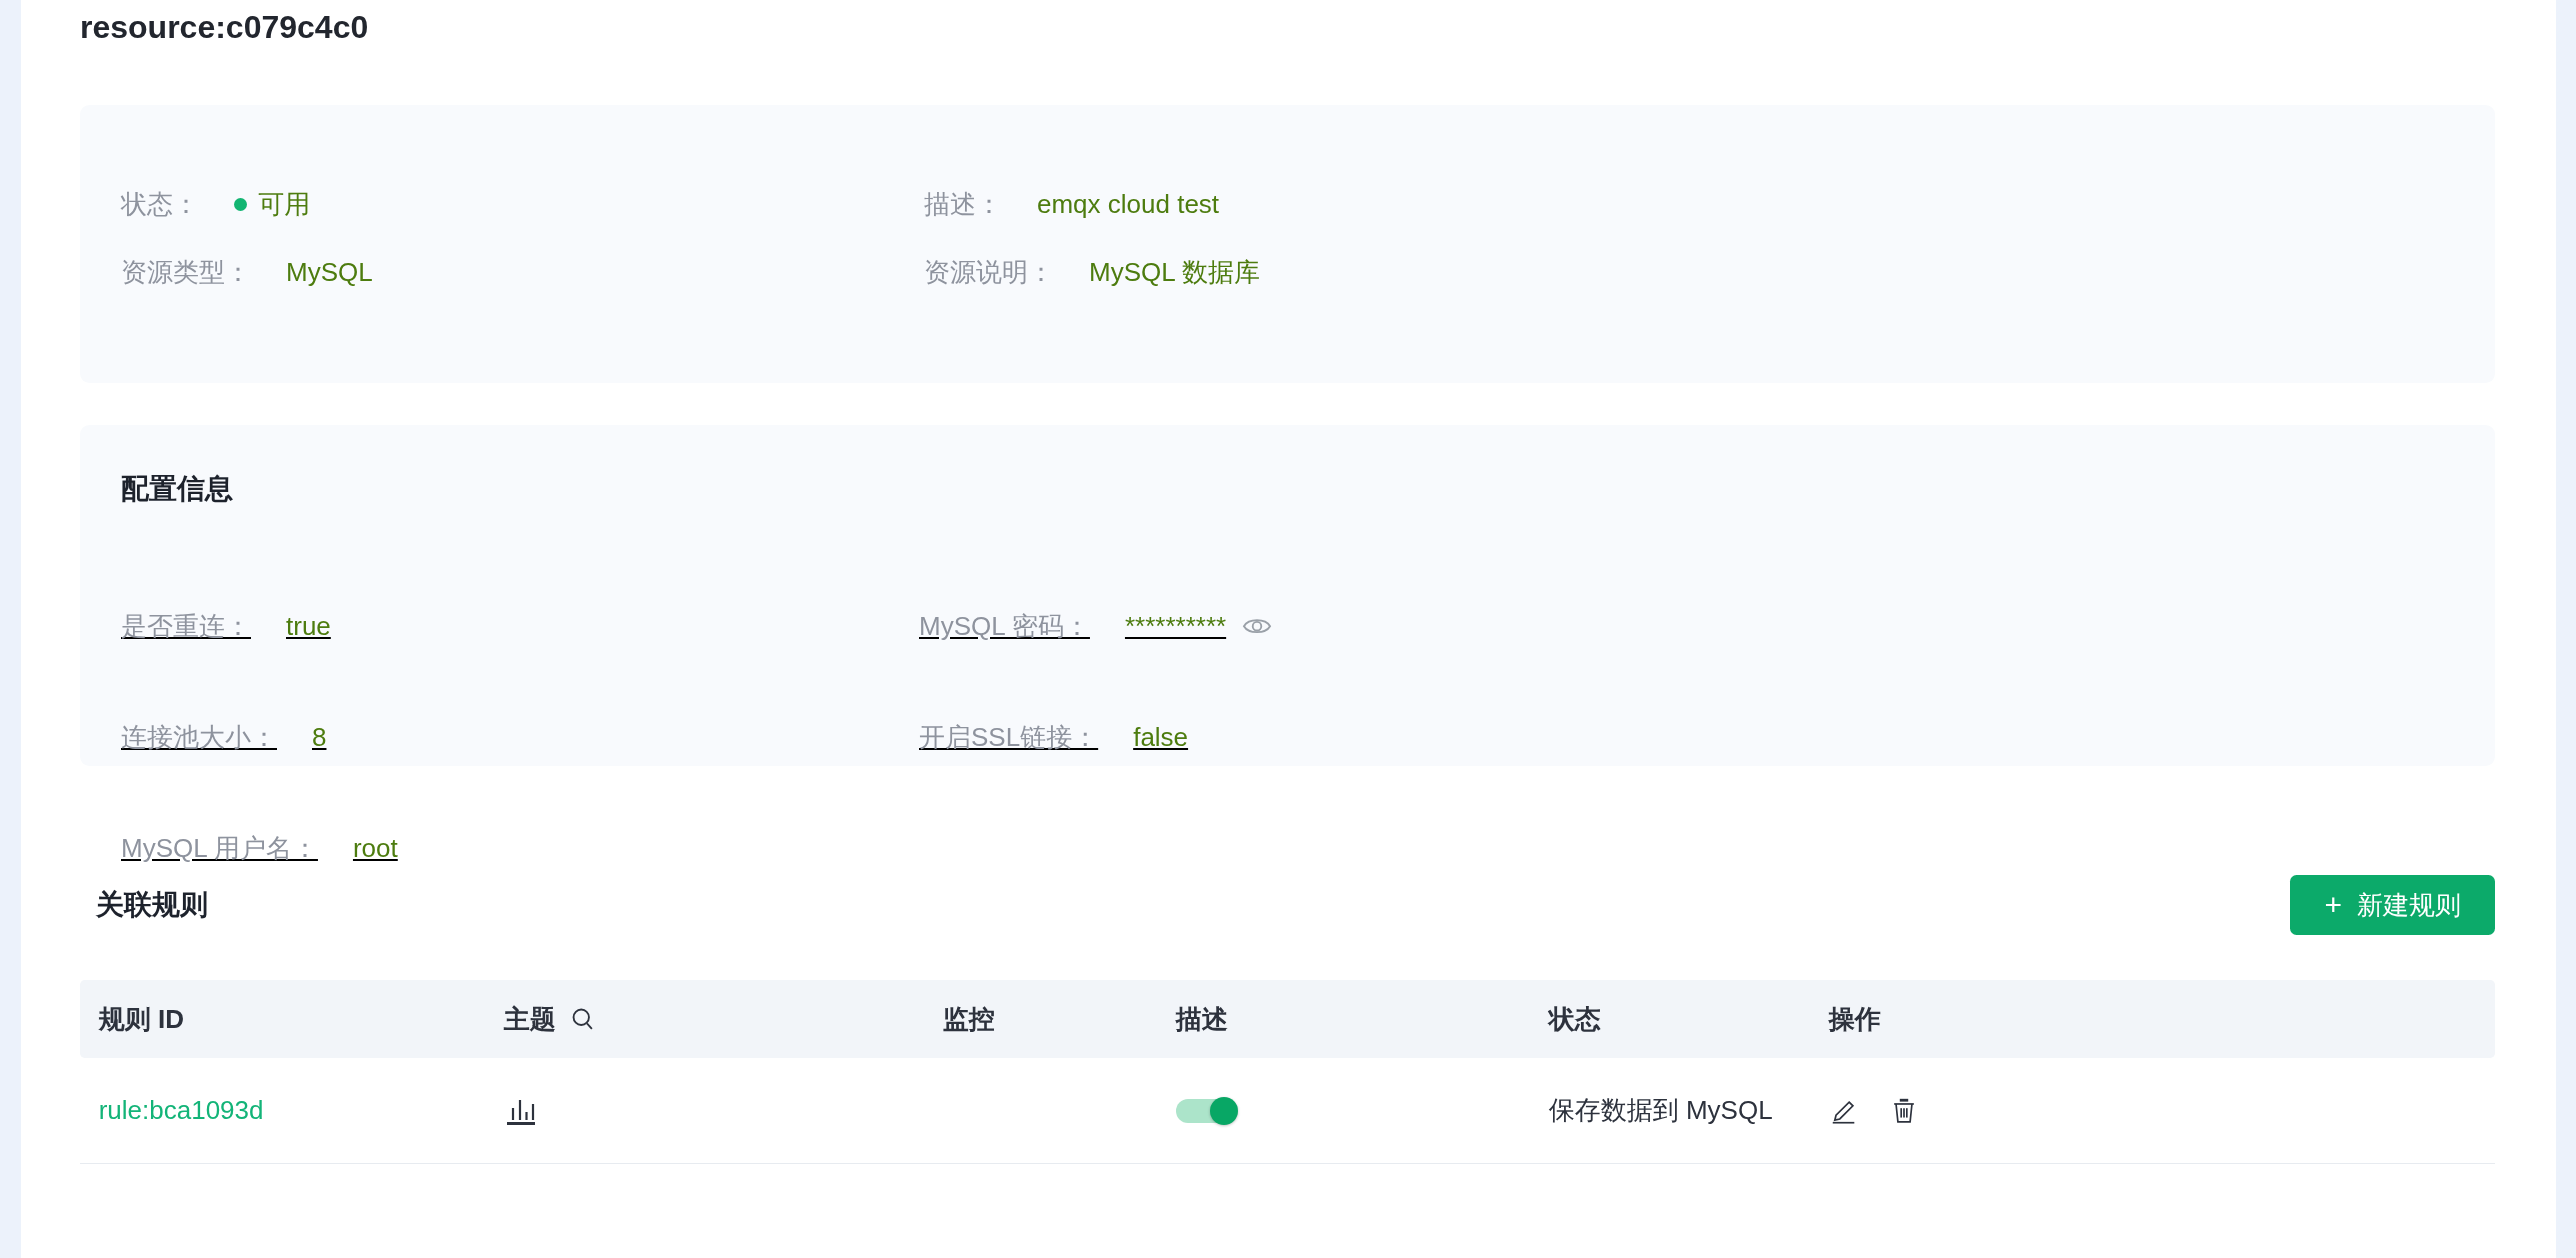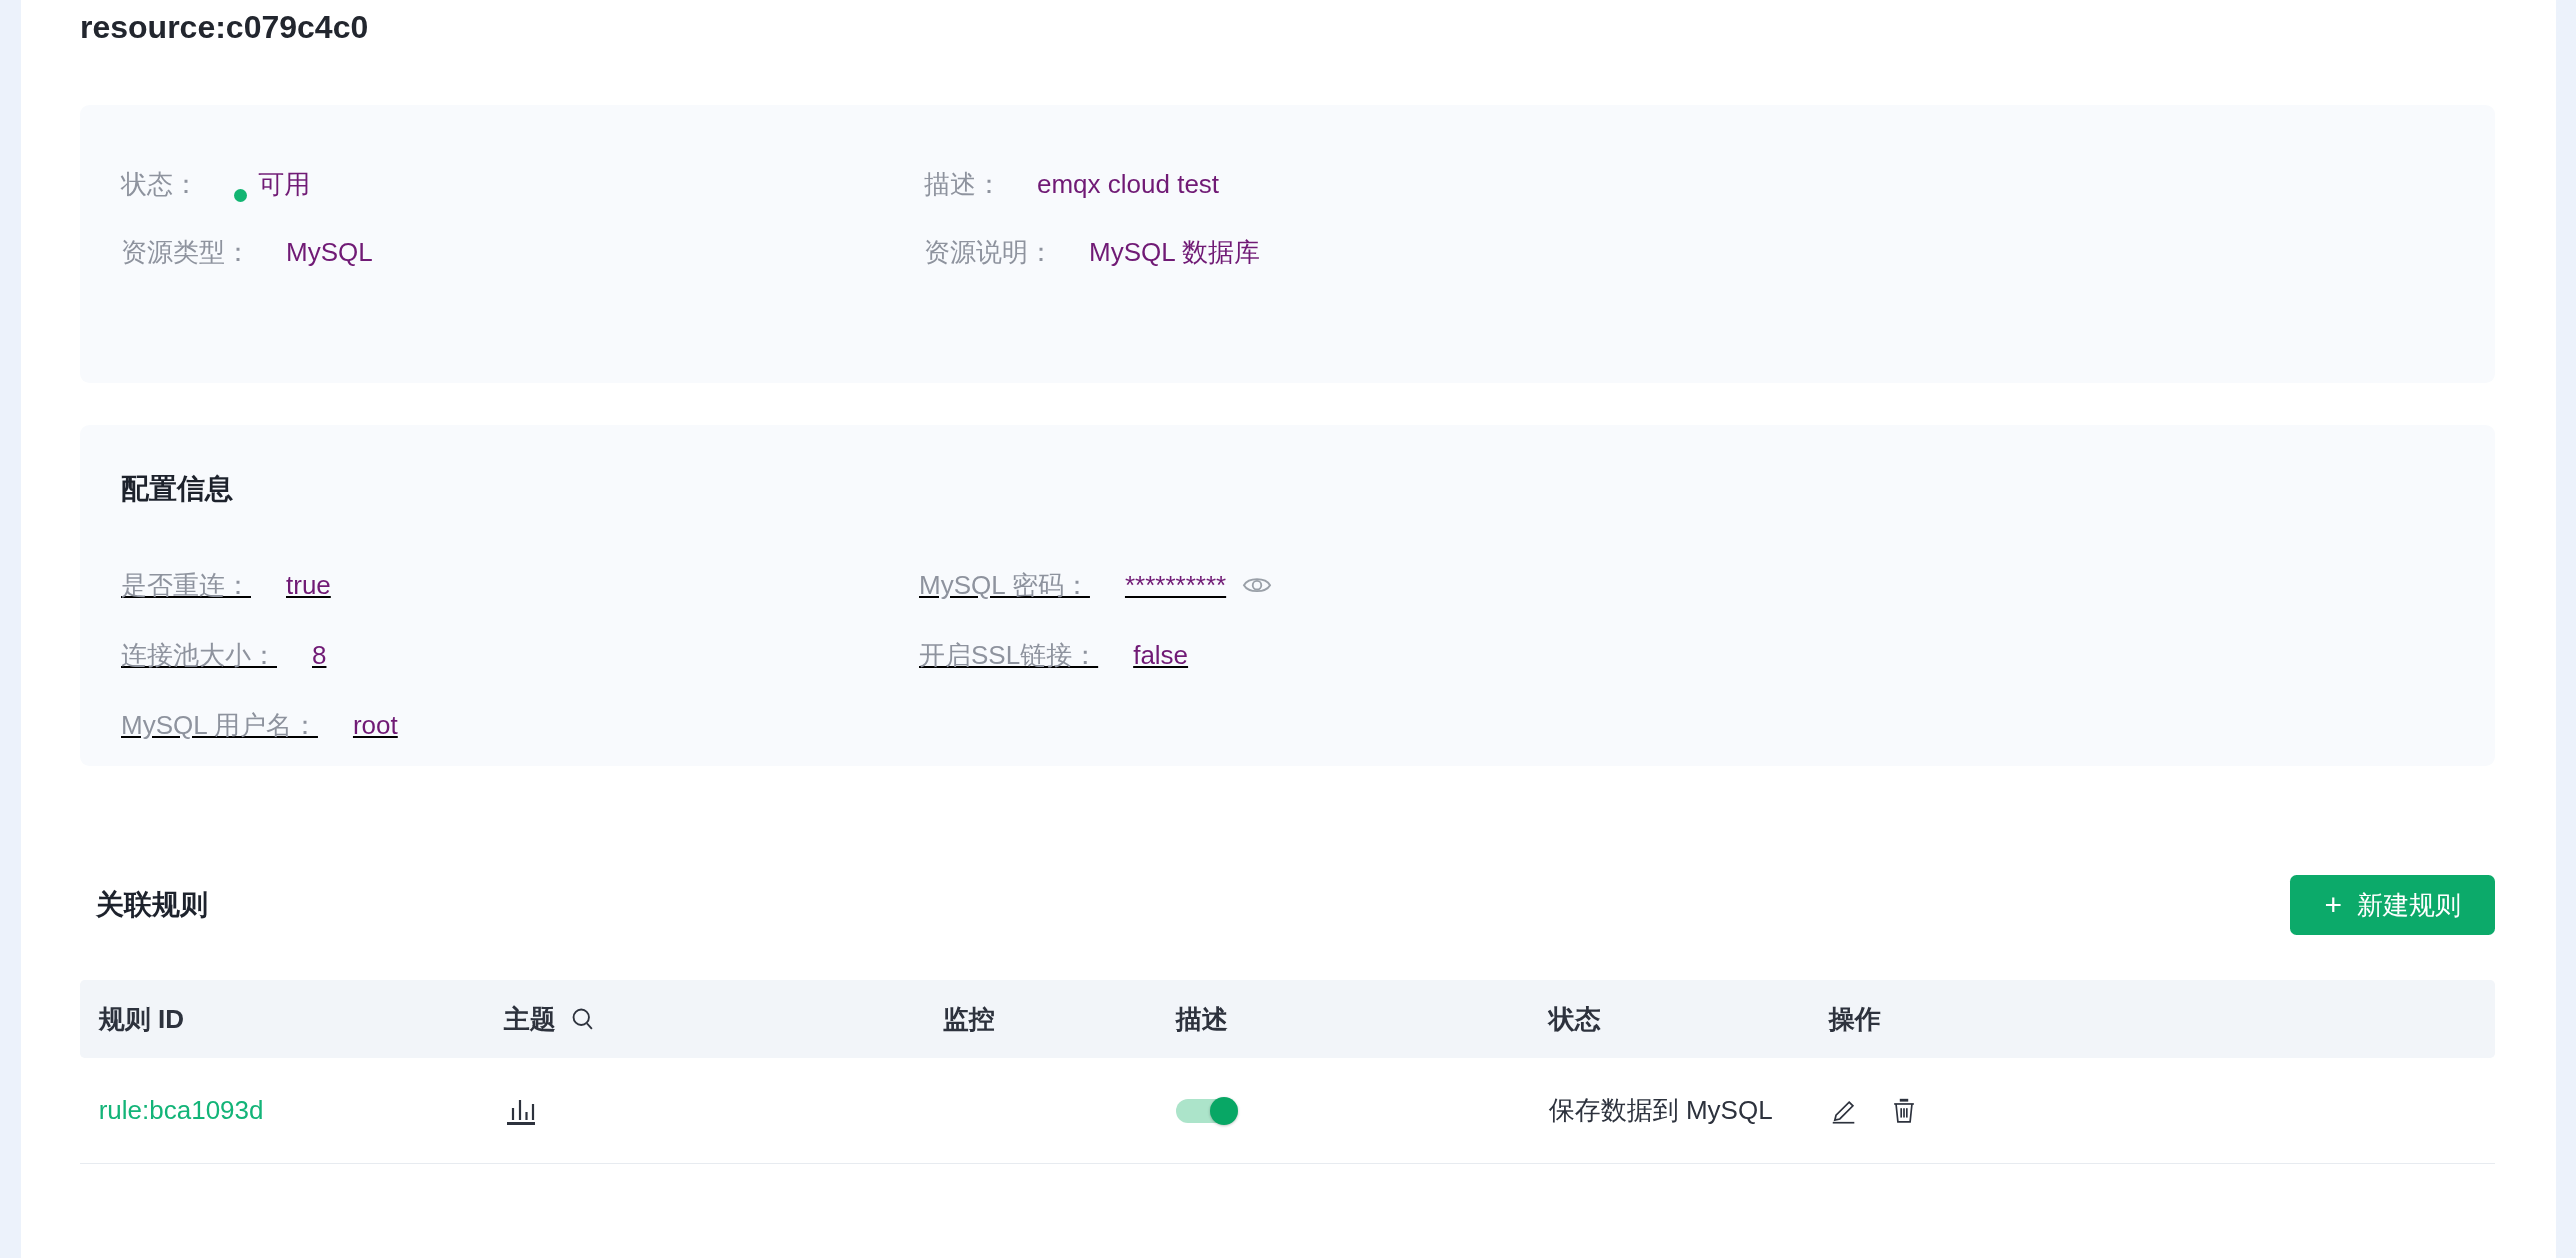--- a/index.html
+++ b/index.html
@@ -4,23 +4,23 @@
 <style>
   html,body{margin:0;padding:0;width:2576px;height:1258px;background:#ffffff;
     font-family:"Liberation Sans","DejaVu Sans",sans-serif;overflow:hidden;}
   .strip{position:absolute;top:0;bottom:0;width:20.5px;background:#ecf2fb;}
   .strip.left{left:0;}
   .strip.right{right:0;}
   .page-title{position:absolute;left:80px;top:9.3px;margin:0;font-size:32px;font-weight:700;color:#22262e;}
   .card{position:absolute;left:80px;width:2415px;background:#f8fafd;border-radius:9.3px;box-sizing:border-box;
     padding:45px 41px 0 41px;}
   .card h2{margin:0 0 42px 0;font-size:28px;font-weight:700;color:#1d222c;}
-  .field{display:flex;align-items:center;font-size:26px;}
+  .field{display:flex;align-items:center;font-size:26px;margin-top:41px;}
   .lbl{color:#8e939e;flex:none;}
-  .val{color:#701a75;margin-left:35px;display:flex;align-items:flex-end;}
+  .val{color:#4d7c0f;margin-left:35px;display:flex;align-items:center;}
   .grid2{display:grid;grid-template-columns:803px 1fr;grid-auto-rows:68px;align-items:center;}
   .cols3{display:flex;text-decoration:underline;}
   .cols3 .col{display:flex;flex-direction:column;}
   .cols3 .col1{width:798px;}
   .cols3 .col2{width:793px;}
   .cols3 .col3{flex:1;}
   .cols3 .field{height:70px;}
   .dot{width:13px;height:13px;border-radius:50%;background:#12b572;margin-right:11.2px;flex:none;}
   .redact{display:inline-block;background:#e3e5e8;border-radius:3.7px;filter:blur(2.8px);height:28px;}
   .redact.b1{width:58px;margin-right:7.5px;}

